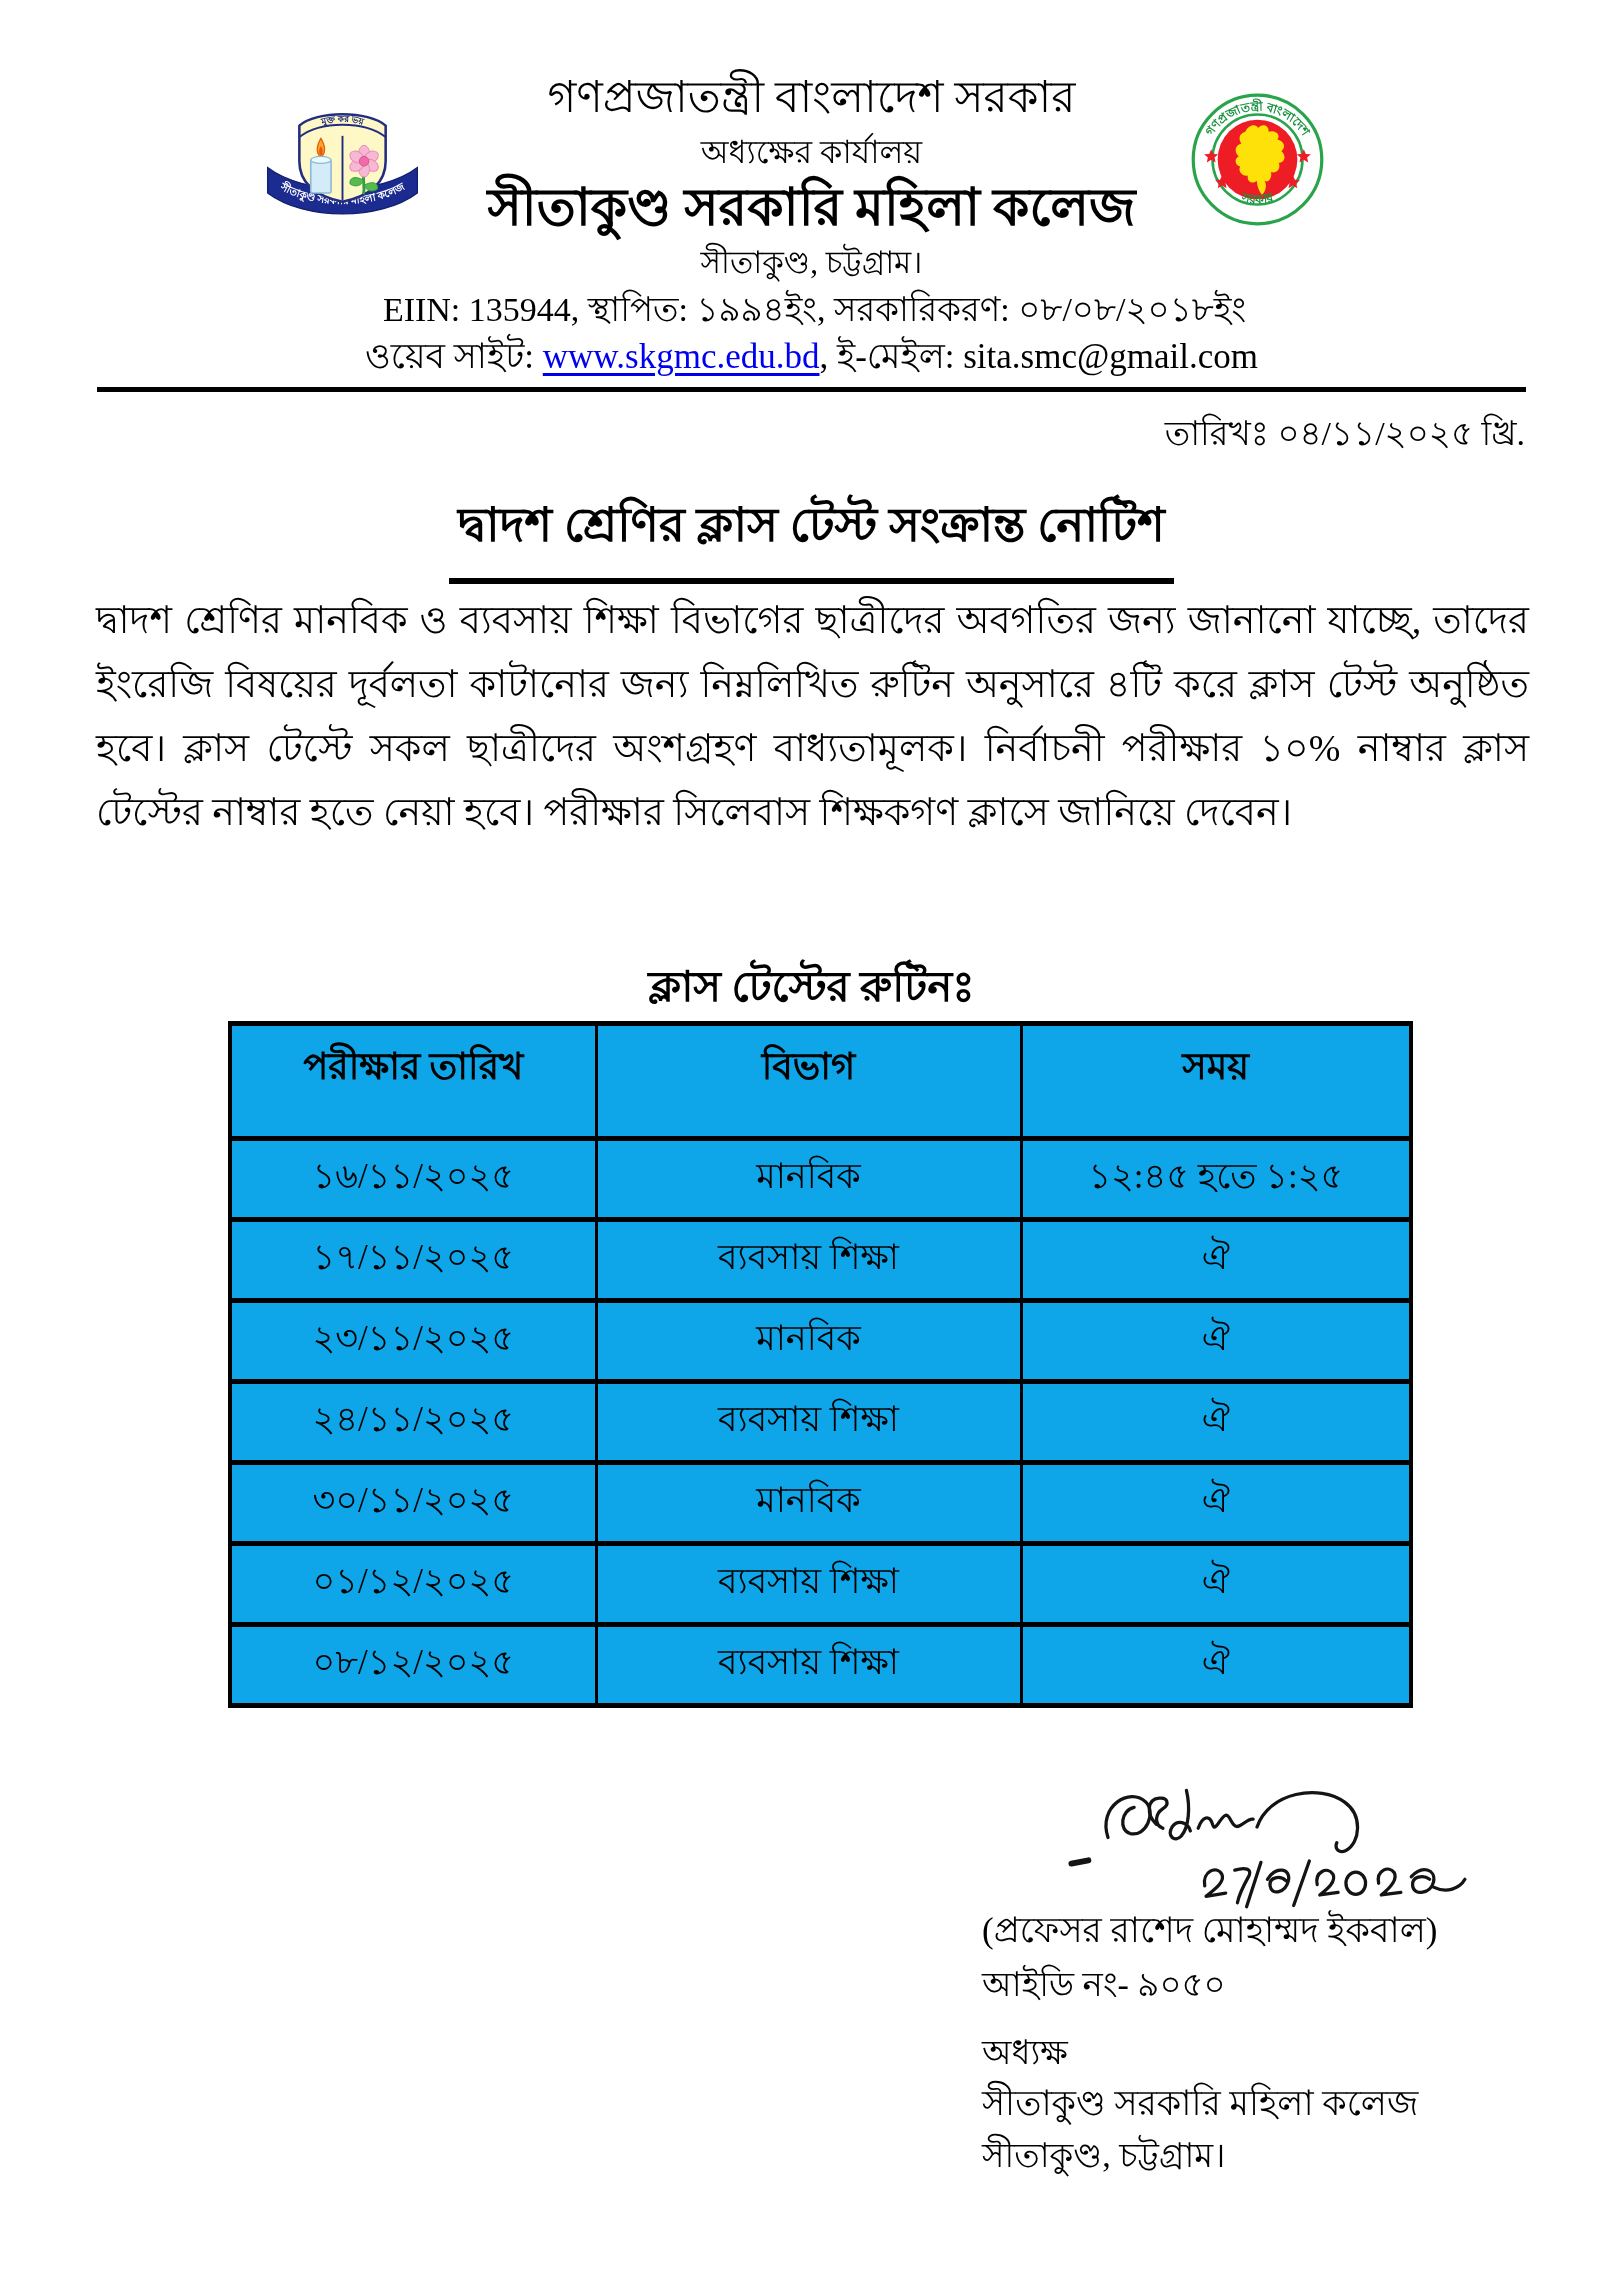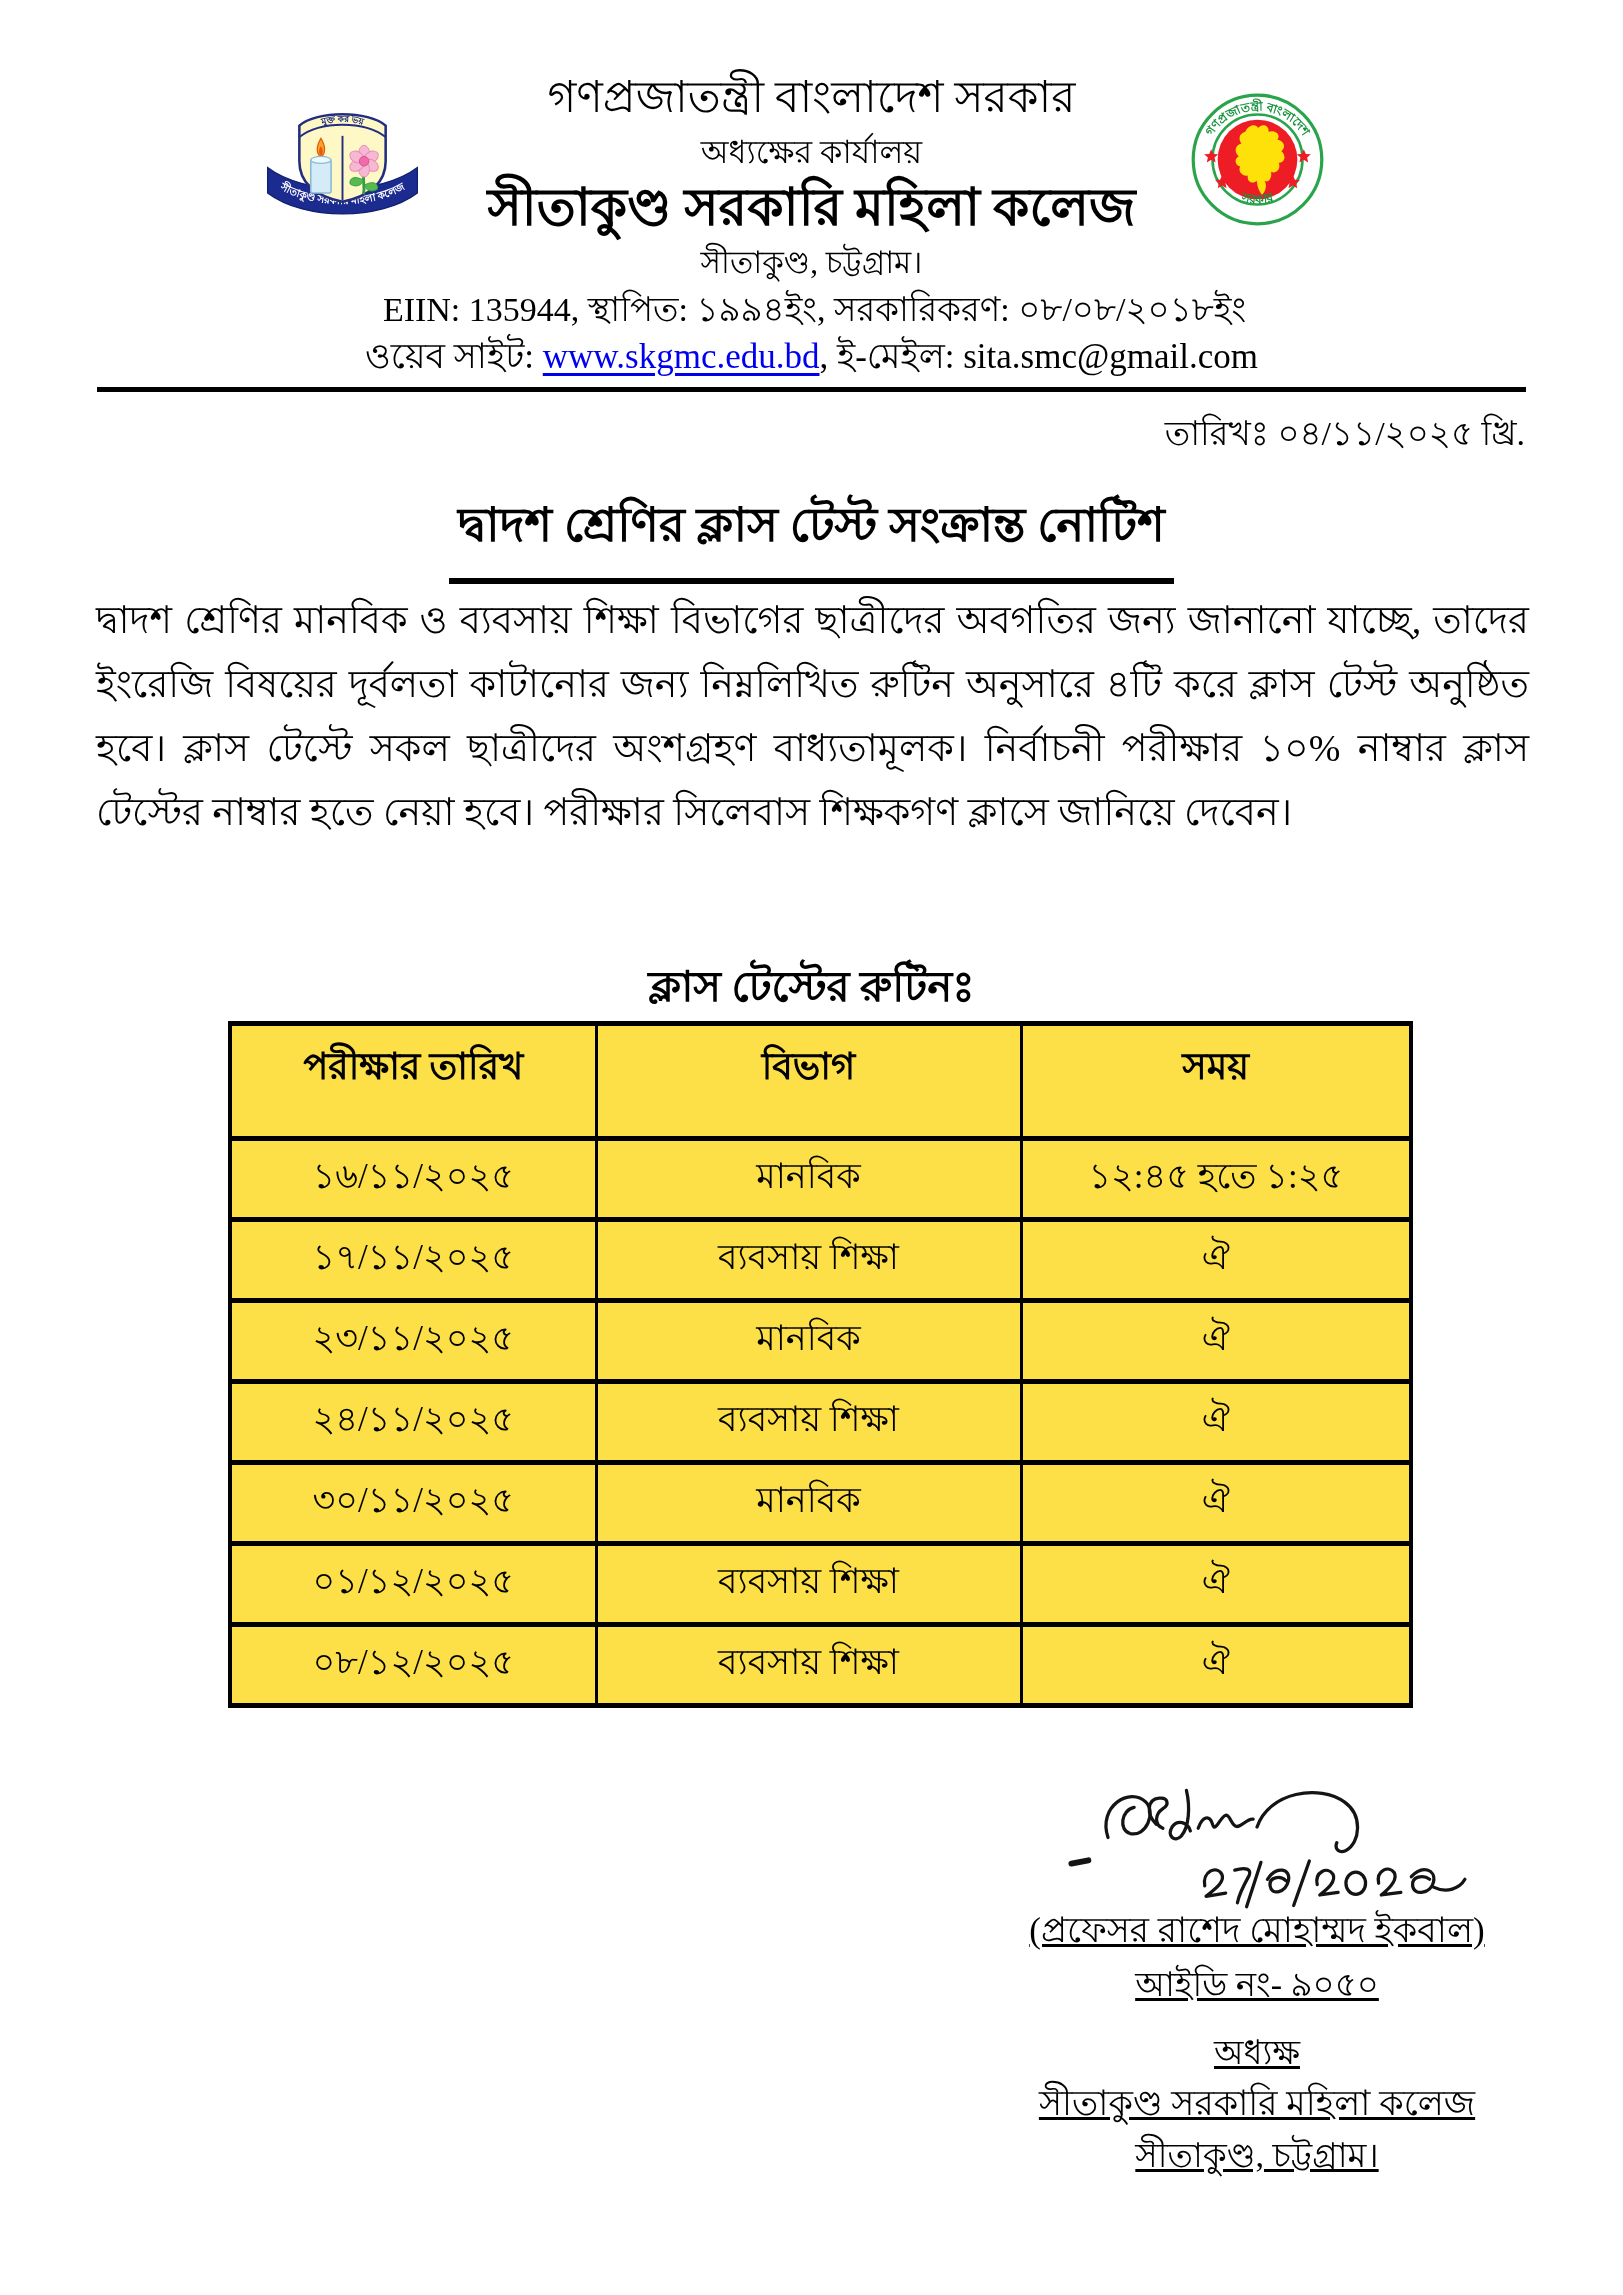--- a/index.html
+++ b/index.html
@@ -34,39 +34,39 @@
   
   .body-par{
     position:absolute;top:588px;left:96px;width:1433px;
     font-size:38px;line-height:64px;text-align:justify;
   }
   
   .table-title{position:absolute;top:954px;left:0;width:100%;text-align:center;font-size:42px;font-weight:bold;}
   table.routine{
     position:absolute;top:1021px;left:228px;
     border-collapse:collapse;table-layout:fixed;width:1182px;
-    background:#fde047;
+    background:#0ea5e9;
   }
   table.routine col.c1{width:366px;}
   table.routine col.c2{width:425px;}
   table.routine col.c3{width:390px;}
   table.routine th{
     border:3.3px solid #000;border-top:5.9px solid #000;border-bottom:5.9px solid #000;
     height:98px;vertical-align:top;padding-top:10.5px;
     font-size:37px;font-weight:bold;text-align:center;
   }
   table.routine td{
     border:3.3px solid #000;border-top:5.9px solid #000;border-bottom:5.9px solid #000;
     height:76px;vertical-align:middle;
     font-size:35px;text-align:center;padding:0;
   }
   table.routine{border:4.6px solid #000;}
   
   #signature-svg{position:absolute;left:1057px;top:1764px;}
-  .sig-block{position:absolute;top:1912px;left:982px;width:550px;text-align:center;text-decoration:underline;}
+  .sig-block{position:absolute;top:1912px;left:982px;width:550px;}
   .sig-name{font-size:35px;line-height:1.1;}
   .sig-id{font-size:34px;line-height:1.1;margin-top:15.7px;}
   .sig-desig{font-size:34px;line-height:1.1;margin-top:30px;}
   .sig-org1{font-size:35px;line-height:1.1;margin-top:14.4px;}
   .sig-org2{font-size:34px;line-height:1.1;margin-top:13px;}
 </style>
 </head>
 <body>
 
 <div class="page">

